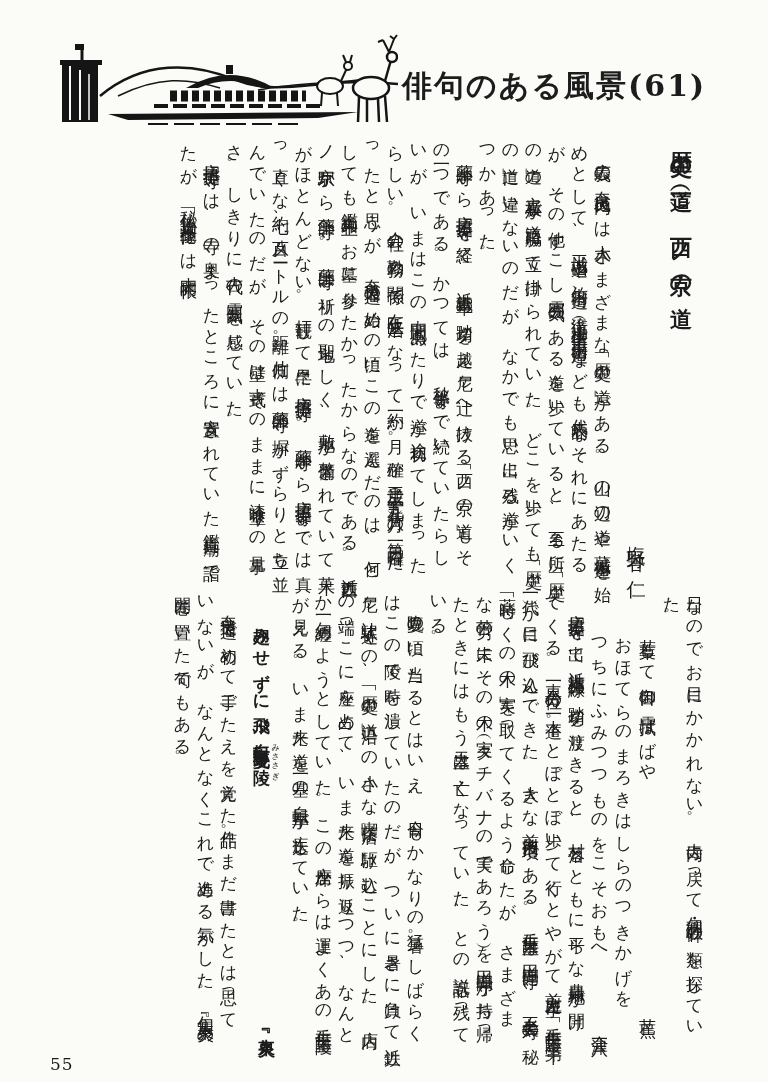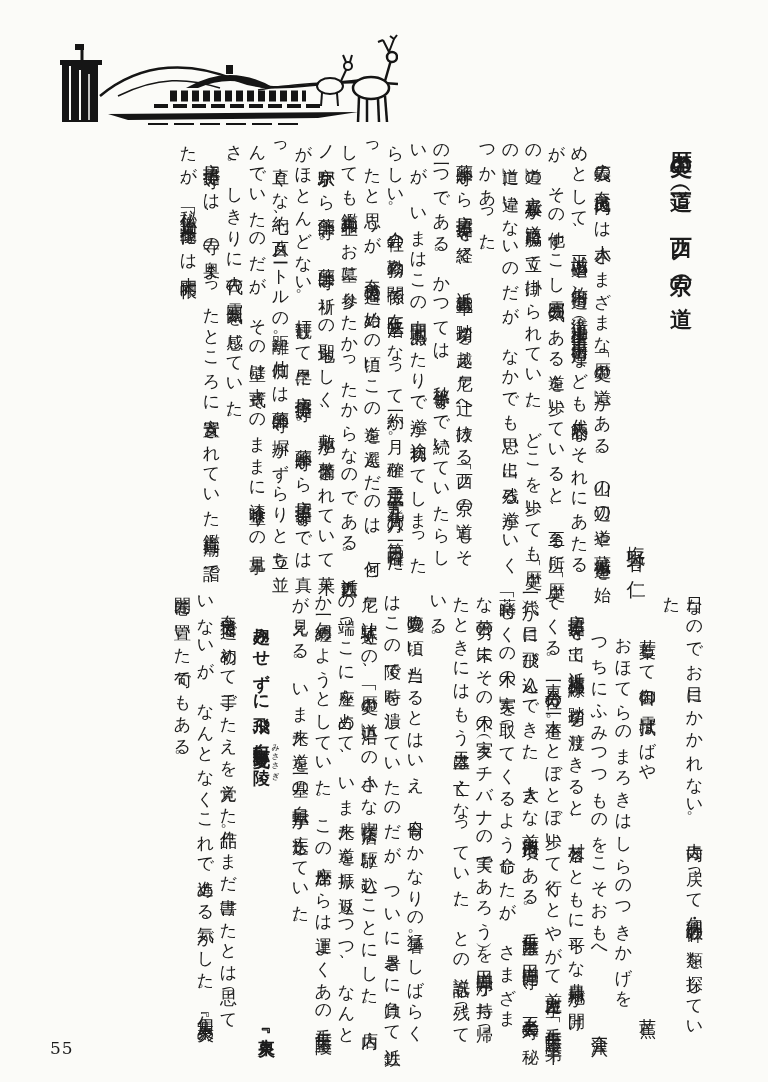--- a/index.html
+++ b/index.html
@@ -50,21 +50,21 @@
   .pad-poem{padding-top:42px;}
   .poem1{padding-bottom:30px;}
   .poem2{padding-bottom:8px;}
   .haiku{
     font-weight:700;padding-top:30px;padding-bottom:8px;
     margin-right:10px;margin-left:10px;
   }
   ruby rt{font-size:8px;letter-spacing:0;font-weight:400;}
 
   .page-number{
-    position:absolute;left:50px;bottom:24px;
+    position:absolute;left:50px;bottom:8px;
     font-size:17px;letter-spacing:1px;
   }
 </style>
 </head>
 <body>
 
 <div class="page">
 
   <svg class="illustration" viewBox="0 0 340 94" aria-hidden="true">
 
@@ -104,20 +104,21 @@
       <line x1="327" y1="47" x2="333" y2="26"></line>
       <circle cx="334" cy="23" r="5"></circle>
       <path d="M331,18 L325,6 M331,18 L336,5 M325,6 L320,8 M336,5 L332,2 M336,5 L339,1" fill="none" stroke-width="2"></path>
       <line x1="301" y1="63" x2="300" y2="88"></line>
       <line x1="309" y1="65" x2="309" y2="88"></line>
       <line x1="320" y1="65" x2="321" y2="88"></line>
       <line x1="327" y1="62" x2="329" y2="88"></line>
     </g>
   </svg>
 
+  <div class="series-title">俳句のある風景(61)</div>
 
   <div class="vblock upper">
     <h1 class="article-title">歴史の道（一）　西ノ京の道</h1>
     <p class="author">塩野谷　仁</p>
     <p class="body indent">広義の奈良域内には大小さまざまな「歴史の道」がある。山の辺の道や葛城街道を始めとして、平城山道や竹内街道、滝街道（柳生街道・東山街道）なども代表的なそれにあたるが、その他すこし雰囲気のある道を歩いていると、至る所に「歴史の道」の立看板が道路脇に立て掛けられていた。どこを歩いても「歴史の道」に違いないのだが、なかでも思い出に残る道がいくつかあった。</p>
     <p class="body indent">薬師寺から唐招提寺を経て、近鉄電車の踏切を越え尼ヶ辻へ抜ける「西ノ京の道」もその一つである。かつては、秋篠寺まで続いていたらしいが、いまはこの中間地点あたりで道が途切れてしまったらしい。会社の勤務の関係で在阪生活となって約一か月。確か平成三年（一九九一年）八月の第一日曜日だったと思うが、奈良逍遥の始めの頃にこの道を選んだのは、何としても鑑真和上のお墓に参りたかったからなのである。近鉄西ノ京駅から薬師寺へ。薬師寺は祈りの聖地らしく、敷地が整備されていて草木がほとんどない。拝観して早々に唐招提寺へ。薬師寺から唐招提寺までは真っ直ぐな約七、八百メートルの距離。片側には薬師寺の塀がずらりと立ち並んでいたのだが、その壁は古式そのままに漆喰塗りの見事さ。しきりに古代の雰囲気を感じていた。</p>
     <p class="body indent">唐招提寺では、寺の奥まったところに安置されていた鑑真廟に詣でたが、秘仏「鑑真和上像」には未開帳</p>
   </div>
 
   <div class="vblock lower">

